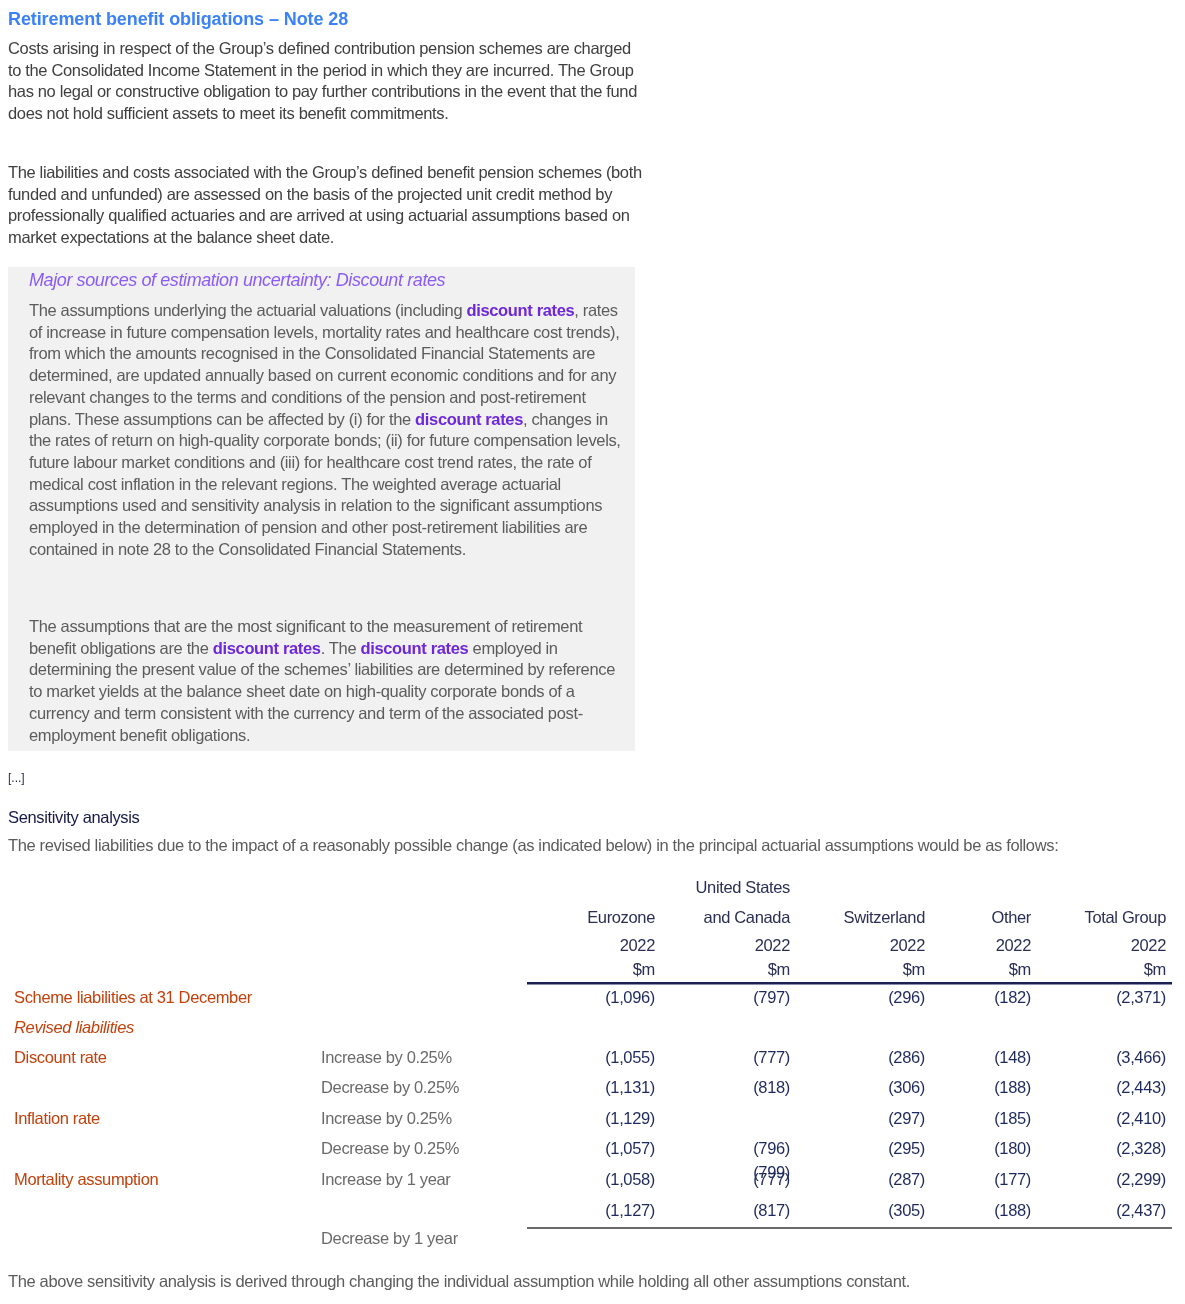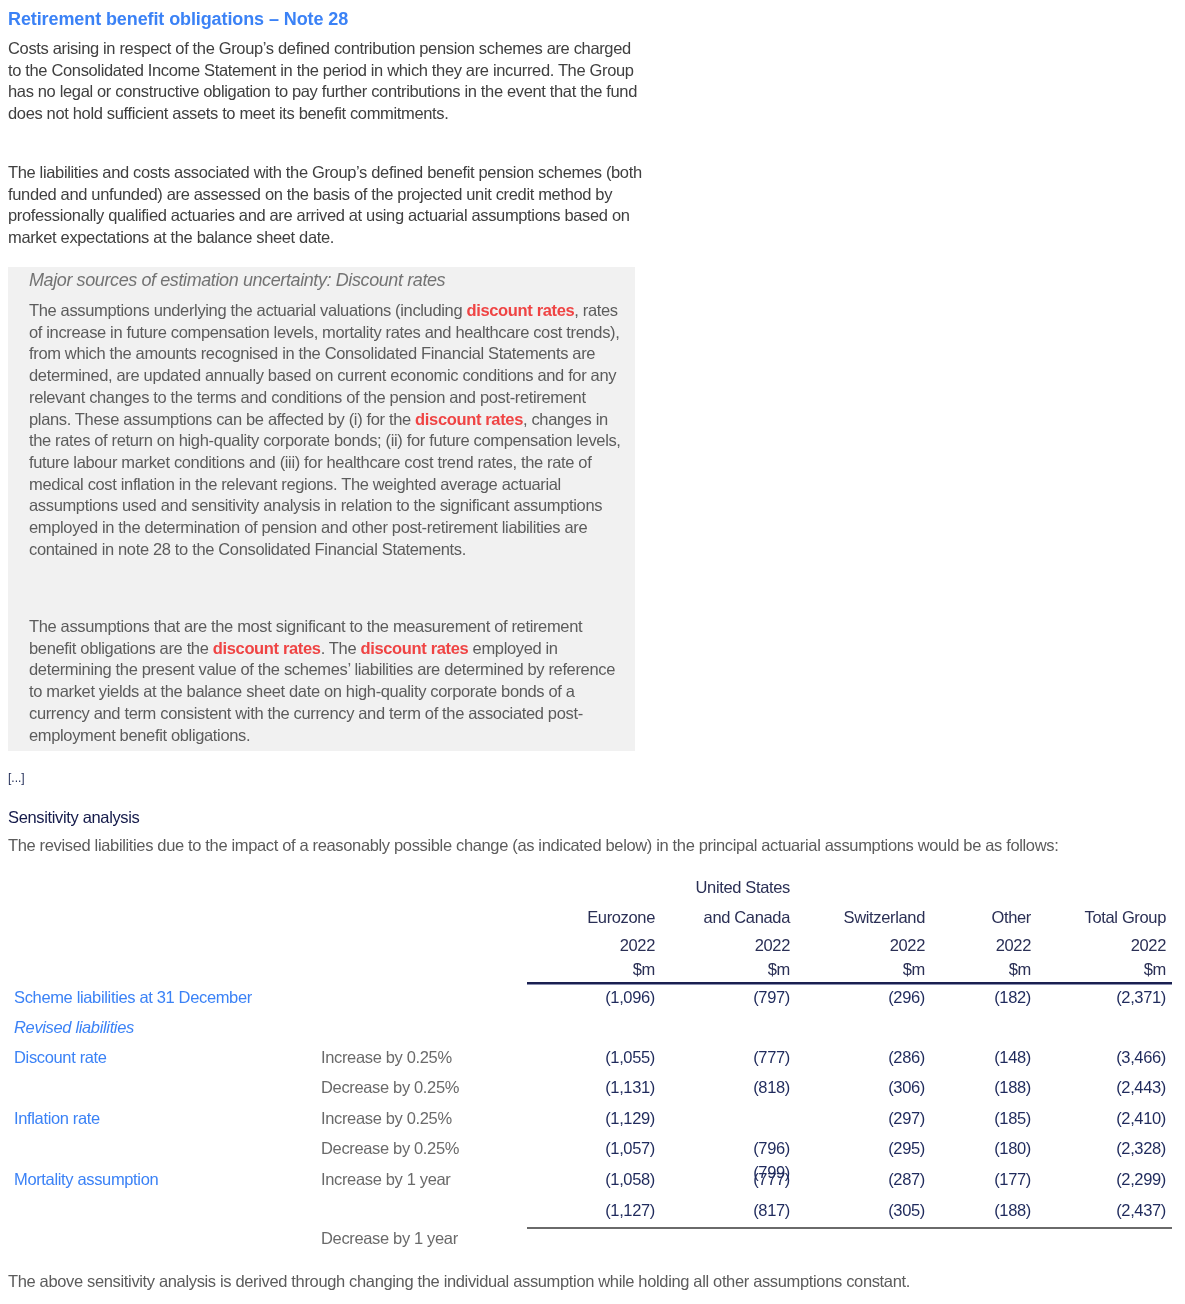--- a/index.html
+++ b/index.html
@@ -23,28 +23,28 @@
       color: #404040;
     }
     #p1 { top: 38px; }
     #p2 { top: 162px; }
     .graybox {
       left: 8px; top: 267px; width: 627px; height: 484px;
       background: #f1f1f1;
     }
     .box-title {
       left: 29px; top: 270px;
-      font-style: italic; font-size: 18px; color: #737373;
+      font-style: italic; font-size: 18px; color: #8b5cf6;
       letter-spacing: -0.4px;
     }
     .box-para {
       left: 29px; width: 600px;
       line-height: 21.7px; color: #5c5c5c;
     }
-    .box-para b { color: #ef4444; margin-top: 20px; }
+    .box-para b { color: #6d28d9; margin-top: 20px; }
     #bp1 { top: 300px; }
     #bp2 { top: 616px; }
     .ellipsis {
       left: 8px; top: 771px; font-size: 12px; color: #1f2a55;
       letter-spacing: 0;
     }
     .sens-title {
       left: 8px; top: 808px; font-size: 16.5px; color: #141a4a;
     }
     .sens-intro {
@@ -55,21 +55,21 @@
     .col-hdr { text-align: right; color: #2a2f55; white-space: nowrap; }
     .rule-top {
       left: 527px; top: 982px; width: 645px; height: 3px;
       border-top: 2px solid #1a2050;
       border-bottom: 1px solid #8a8fb0;
     }
     .rule-bottom {
       left: 527px; top: 1227px; width: 645px; height: 2px;
       background: #6a6a6a;
     }
-    .rlabel { left: 14px; color: #3b82f6; white-space: nowrap; }
+    .rlabel { left: 14px; color: #c2410c; white-space: nowrap; }
     .rlabel.italic { font-style: italic; }
     .rsub { left: 321px; color: #6a6a6a; white-space: nowrap; }
     .val { text-align: right; color: #1f2a5c; white-space: nowrap; }
     .footnote {
       left: 8px; top: 1272px; color: #5c5c5c; white-space: nowrap;
     }
   </style>
 </head>
 <body>
 

